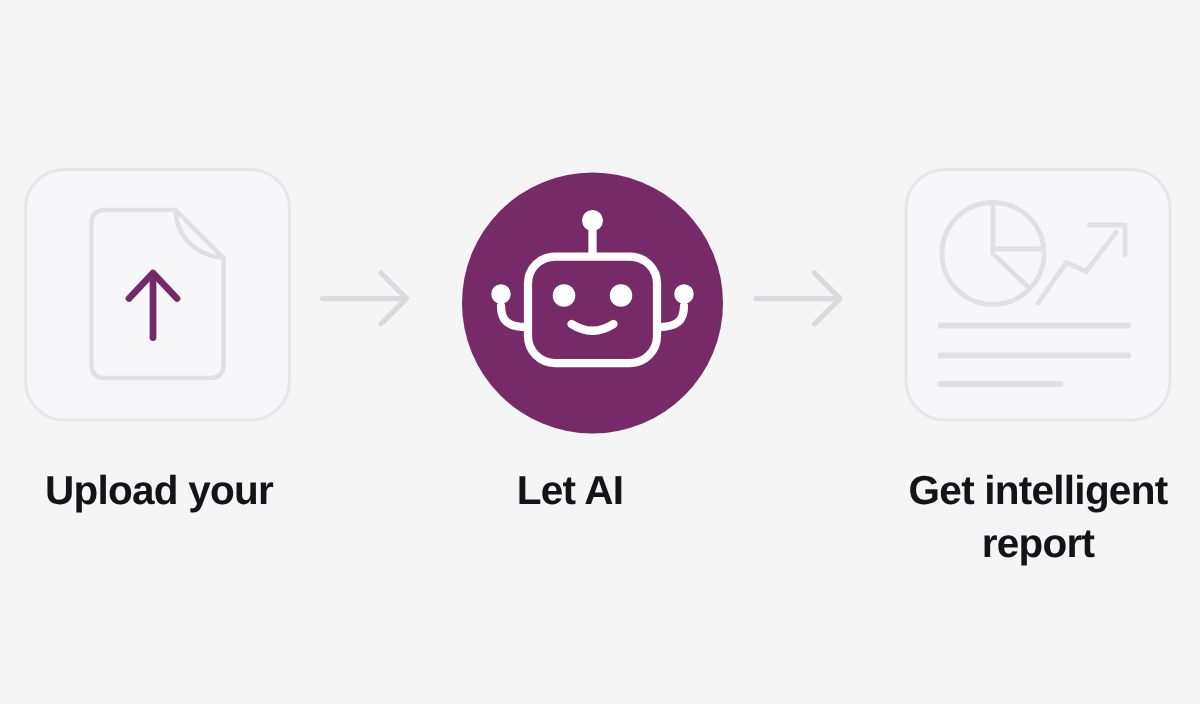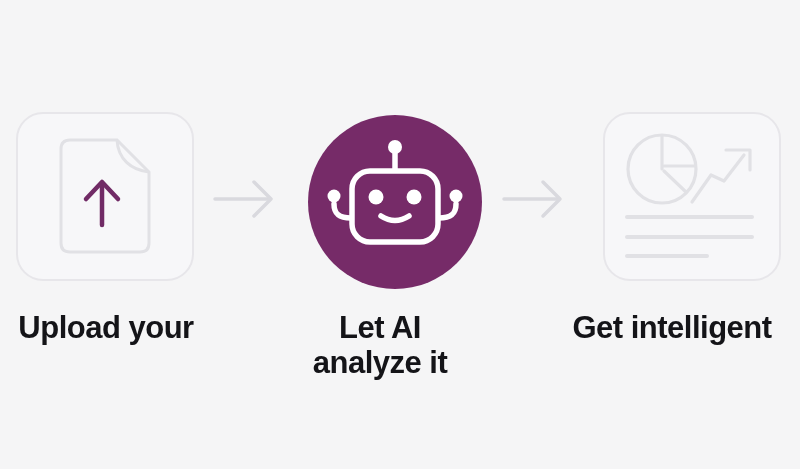--- a/index.html
+++ b/index.html
@@ -50,30 +50,30 @@
     position: absolute;
     top: 179px;
     width: 64px;
     height: 40px;
   }
   .connector-1 { left: 212px; }
   .connector-2 { left: 501px; }
   .step-label {
     position: absolute;
     top: 310px;
-    font-size: 31px;
+    font-size: 27px;
     font-weight: bold;
     letter-spacing: -0.5px;
     line-height: 35px;
     color: var(--text);
     text-align: center;
   }
   .label-1 { left: 6px;   width: 200px; }
   .label-2 { left: 280px; width: 200px; }
-  .label-3 { left: 568px; width: 208px; }
+  .label-3 { left: 588px; width: 208px; }
   .label-line { display: block; }
 
   
   .doc-stroke   { stroke: var(--icon-stroke-gray); fill: none; stroke-width: 3; }
   .up-arrow     { stroke: var(--upload-arrow-purple); fill: none; stroke-width: 4.5;
                   stroke-linecap: round; stroke-linejoin: round; }
   .robot-bg     { fill: var(--accent-purple); }
   .robot-line   { stroke: #fff; fill: none; stroke-width: 5.5;
                   stroke-linecap: round; stroke-linejoin: round; }
   .robot-fill   { fill: #fff; }
@@ -146,19 +146,19 @@
       <path class="report-rule" d="M 5 105 H 130"></path>
       <path class="report-rule" d="M 5 124 H 85"></path>
     </svg>
   </div>
 
   <div class="step-label label-1">
     <span class="label-line">Upload your</span>
   </div>
   <div class="step-label label-2">
     <span class="label-line">Let AI</span>
-    <span class="label-line">analyze it</span>
   </div>
   <div class="step-label label-3">
     <span class="label-line">Get intelligent</span>
+    <span class="label-line">report</span>
   </div>
 
 </div>
 
 </body></html>

